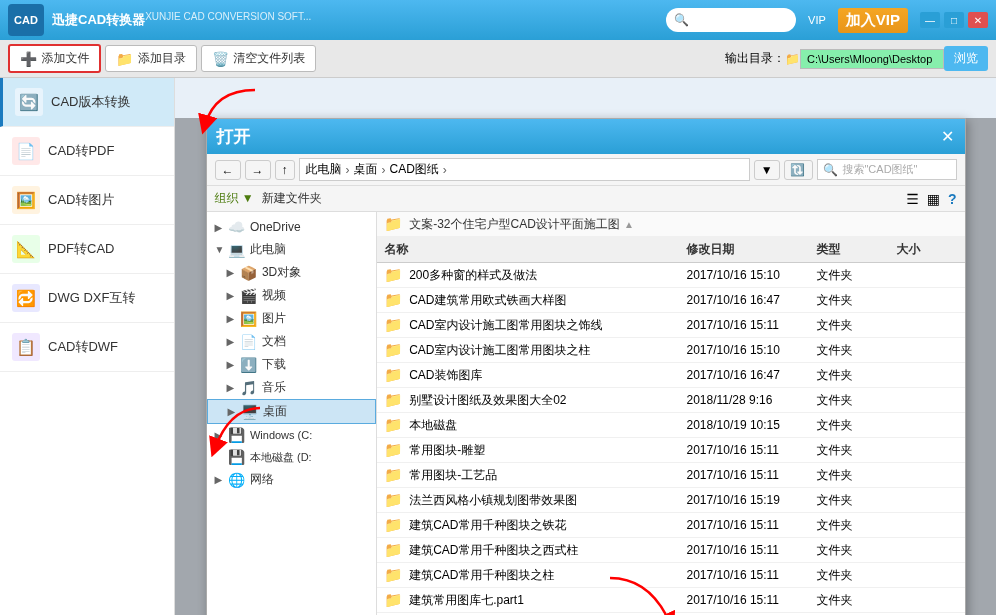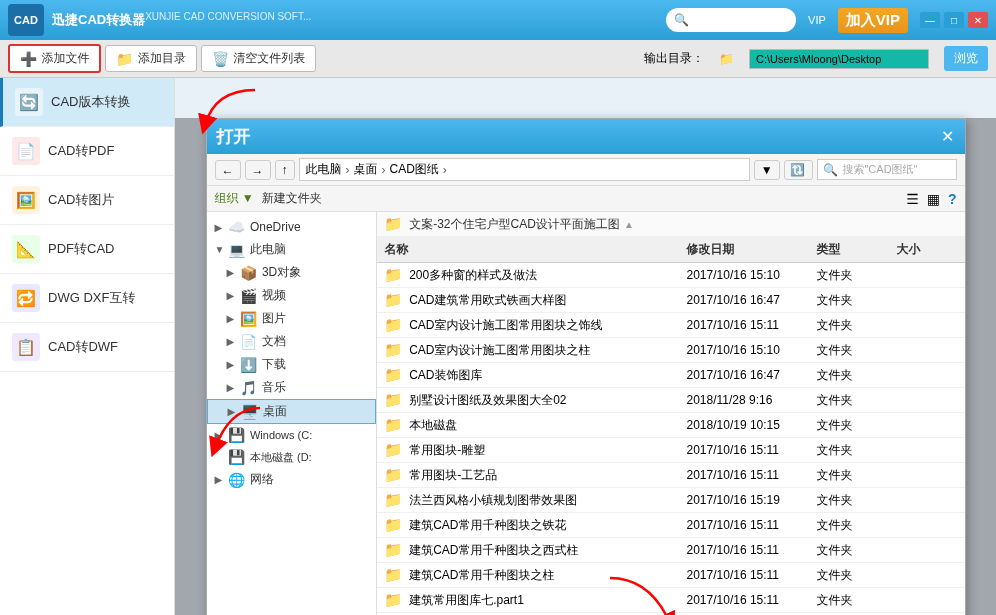--- a/index.html
+++ b/index.html
@@ -37,22 +37,22 @@
       display: flex; align-items: center; padding: 0 8px; gap: 4px;
       border-bottom: 1px solid #ccc;
     }
     .toolbar-btn {
       display: flex; align-items: center; gap: 4px; padding: 4px 10px;
       background: white; border: 1px solid #bbb; border-radius: 3px;
       cursor: pointer; font-size: 12px; color: #333;
     }
     .toolbar-btn.add-file { border: 2px solid #e03030; background: white; }
     .toolbar-btn-icon { font-size: 14px; }
-    .output-dir { display: flex; align-items: center; gap: 15px; margin-left: auto; font-size: 12px; }
-    .output-path { background: #14b8a6; border: 1px solid #bbb; padding: 3px 6px; font-size: 11px; width: 180px; }
+    .output-dir { display: flex; align-items: center; gap: 0; margin-left: auto; font-size: 12px; }
+    .output-path { background: #86efac; border: 1px solid #bbb; padding: 3px 6px; font-size: 11px; width: 144px; }
     .browse-btn { padding: 4px 10px; background: #4db8f0; color: white; border: none; border-radius: 3px; cursor: pointer; font-size: 12px; }
 
     
     .main { display: flex; width: 100%; height: calc(615px - 40px - 38px); }
 
     
     .sidebar {
       width: 175px; min-width: 175px; background: white;
       border-right: 1px solid #ddd; overflow-y: auto;
     }

